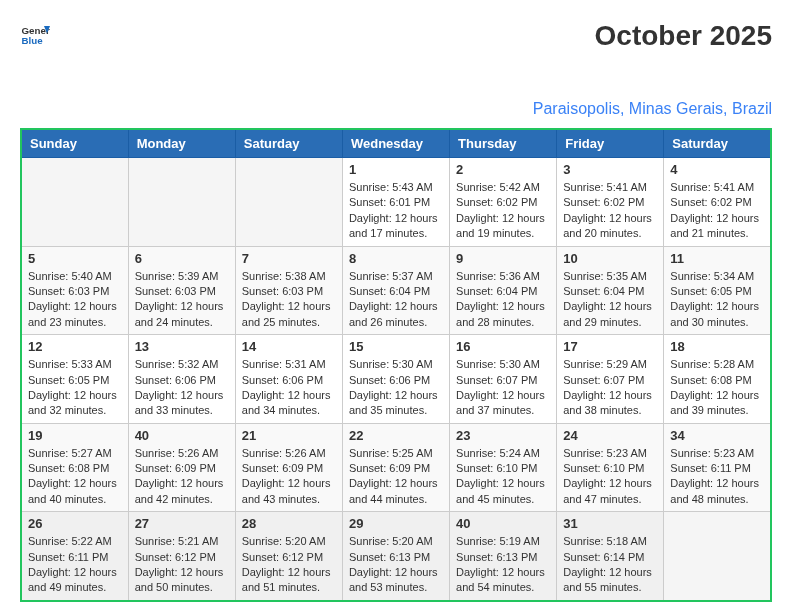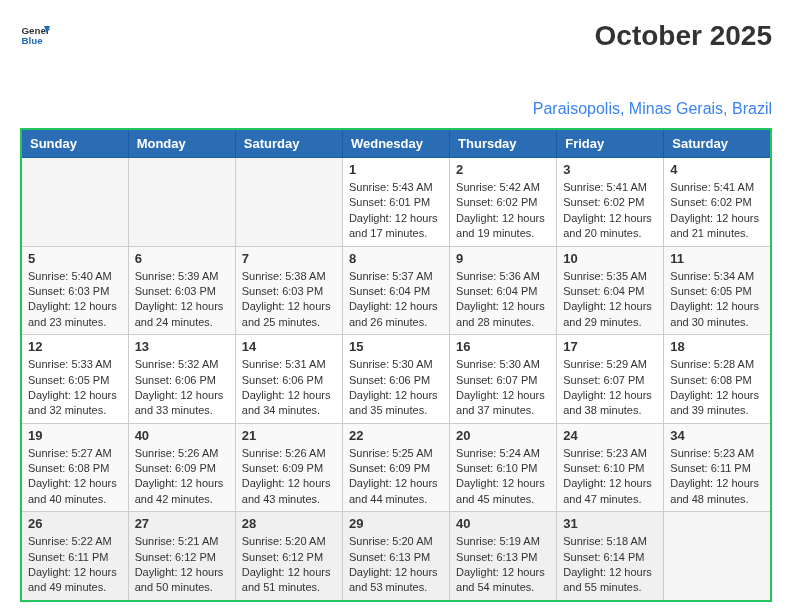--- a/index.html
+++ b/index.html
@@ -205,21 +205,21 @@
         </td>
         <td>
           <span class="day-number">21</span>
           <div class="day-info">Sunrise: 5:26 AM<br>Sunset: 6:09 PM<br>Daylight: 12 hours<br>and 43 minutes.</div>
         </td>
         <td>
           <span class="day-number">22</span>
           <div class="day-info">Sunrise: 5:25 AM<br>Sunset: 6:09 PM<br>Daylight: 12 hours<br>and 44 minutes.</div>
         </td>
         <td>
-          <span class="day-number">20</span>
+          <span class="day-number">23</span>
           <div class="day-info">Sunrise: 5:24 AM<br>Sunset: 6:10 PM<br>Daylight: 12 hours<br>and 45 minutes.</div>
         </td>
         <td>
           <span class="day-number">24</span>
           <div class="day-info">Sunrise: 5:23 AM<br>Sunset: 6:10 PM<br>Daylight: 12 hours<br>and 47 minutes.</div>
         </td>
         <td>
           <span class="day-number">34</span>
           <div class="day-info">Sunrise: 5:23 AM<br>Sunset: 6:11 PM<br>Daylight: 12 hours<br>and 48 minutes.</div>
         </td>

